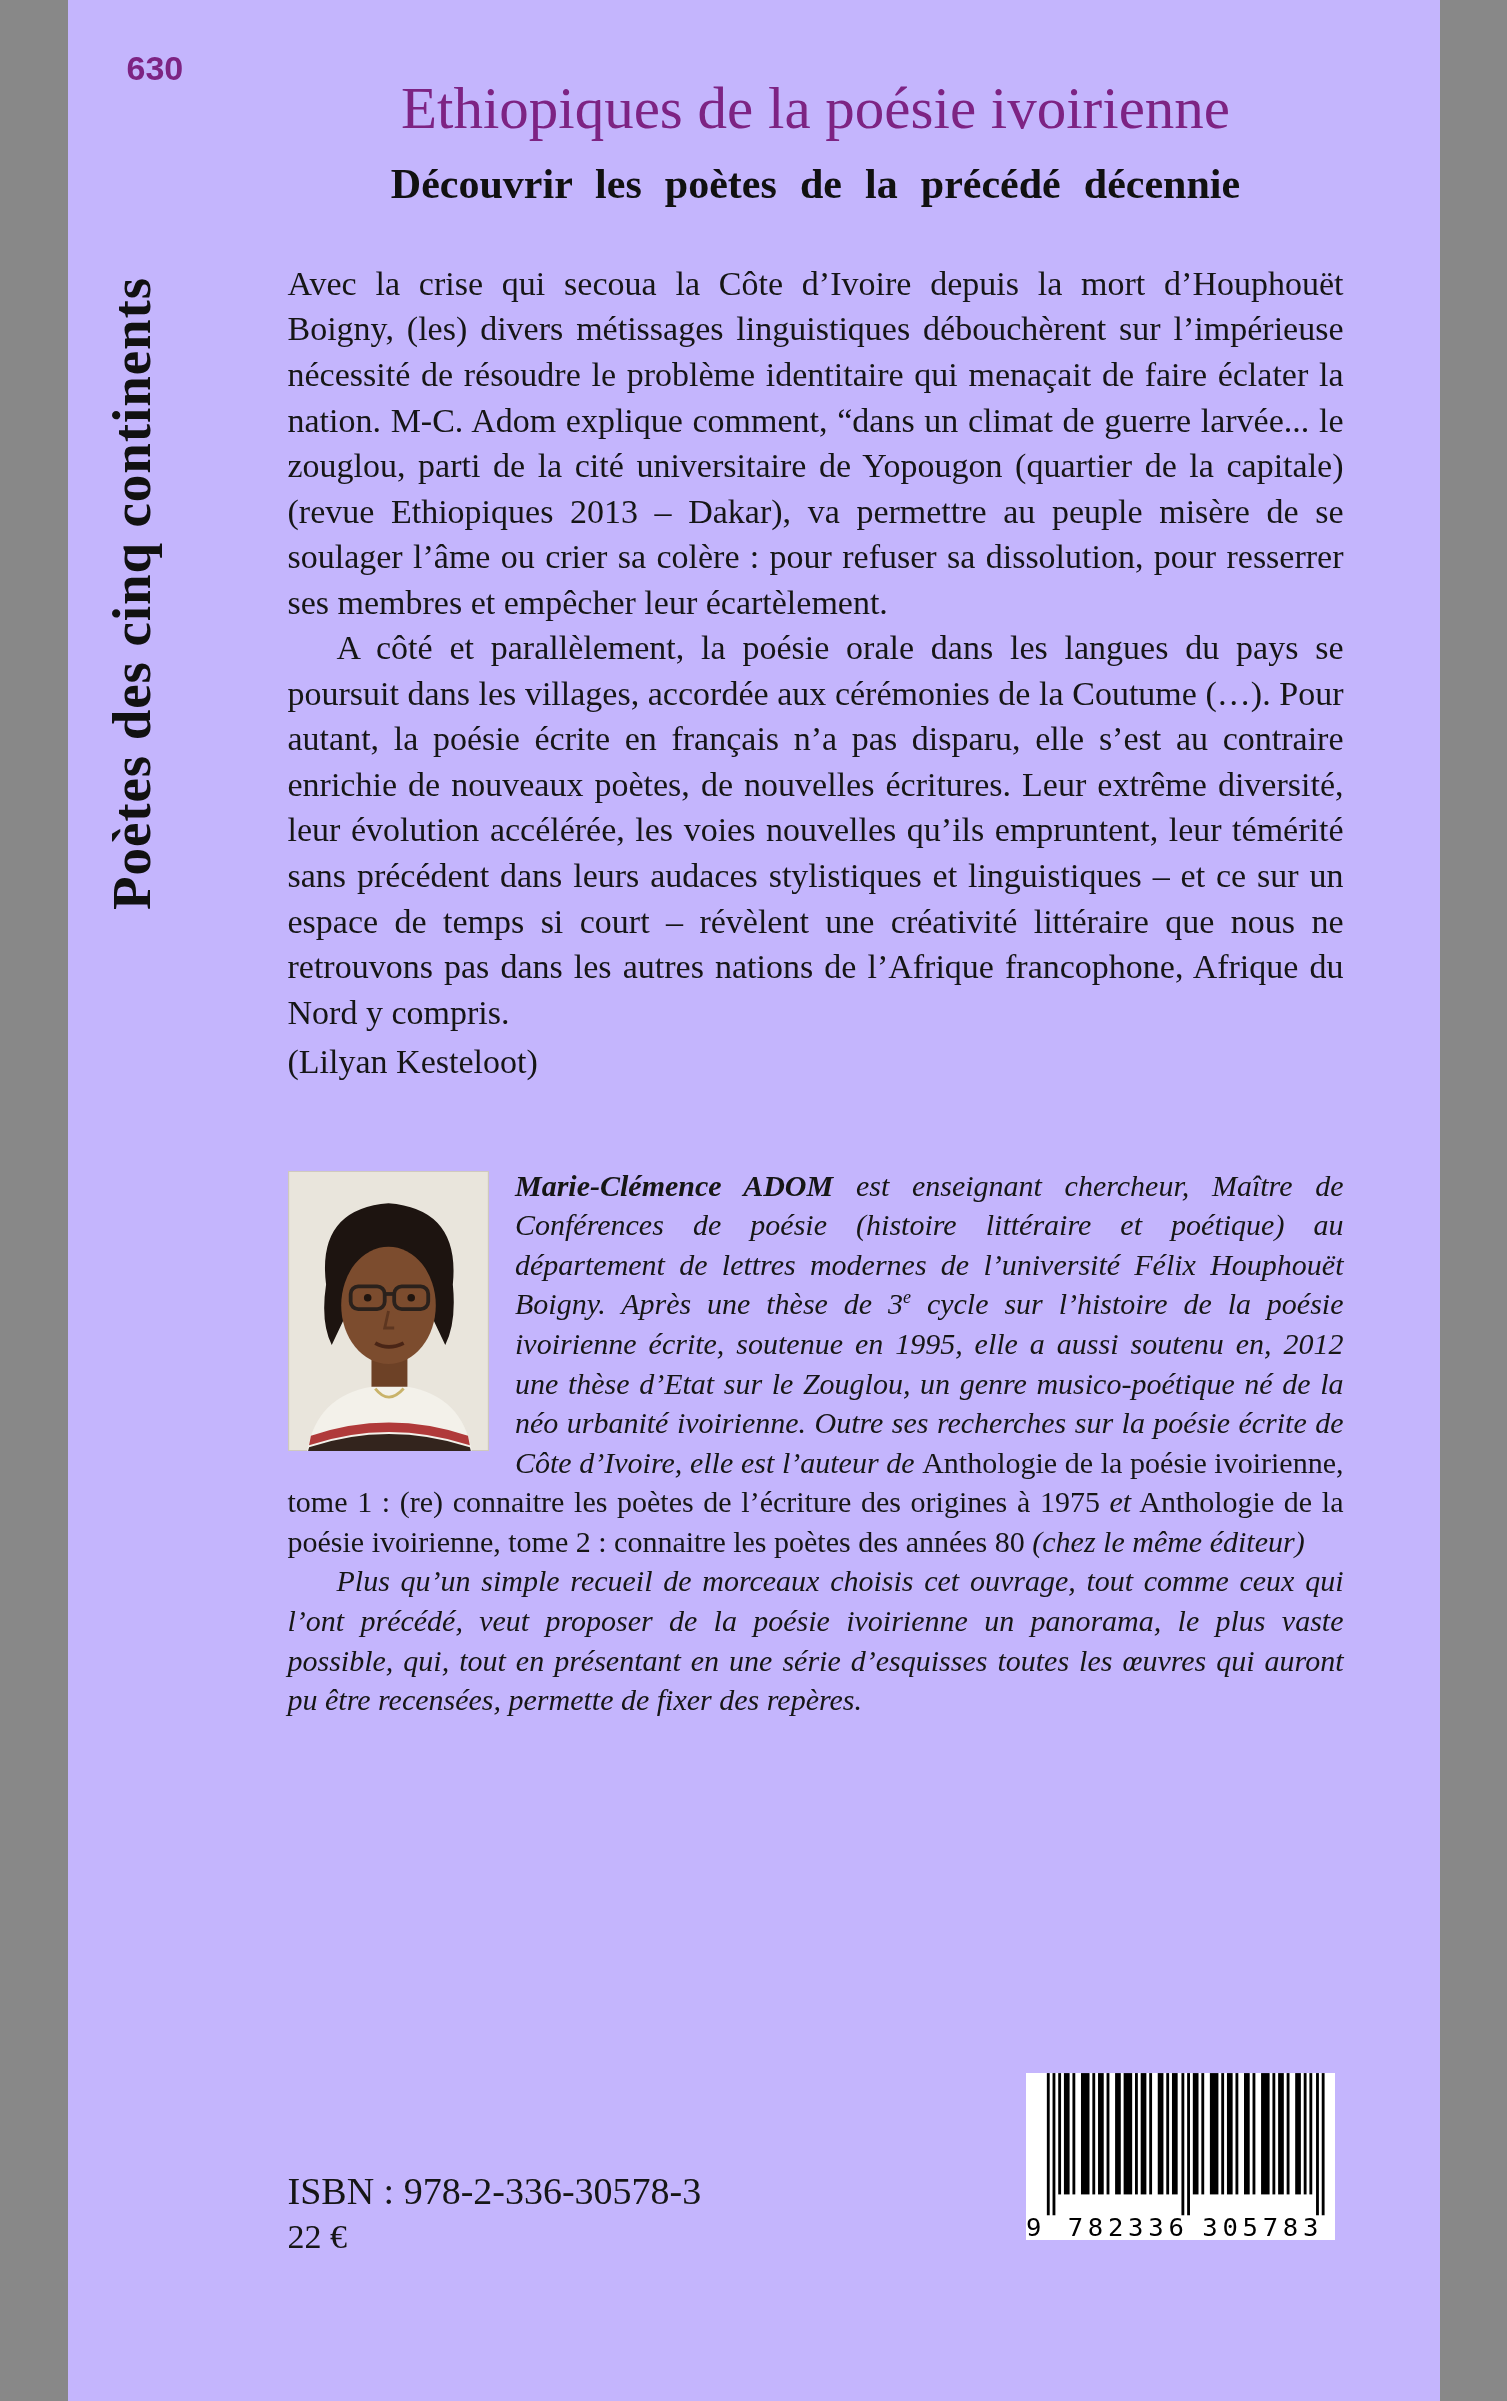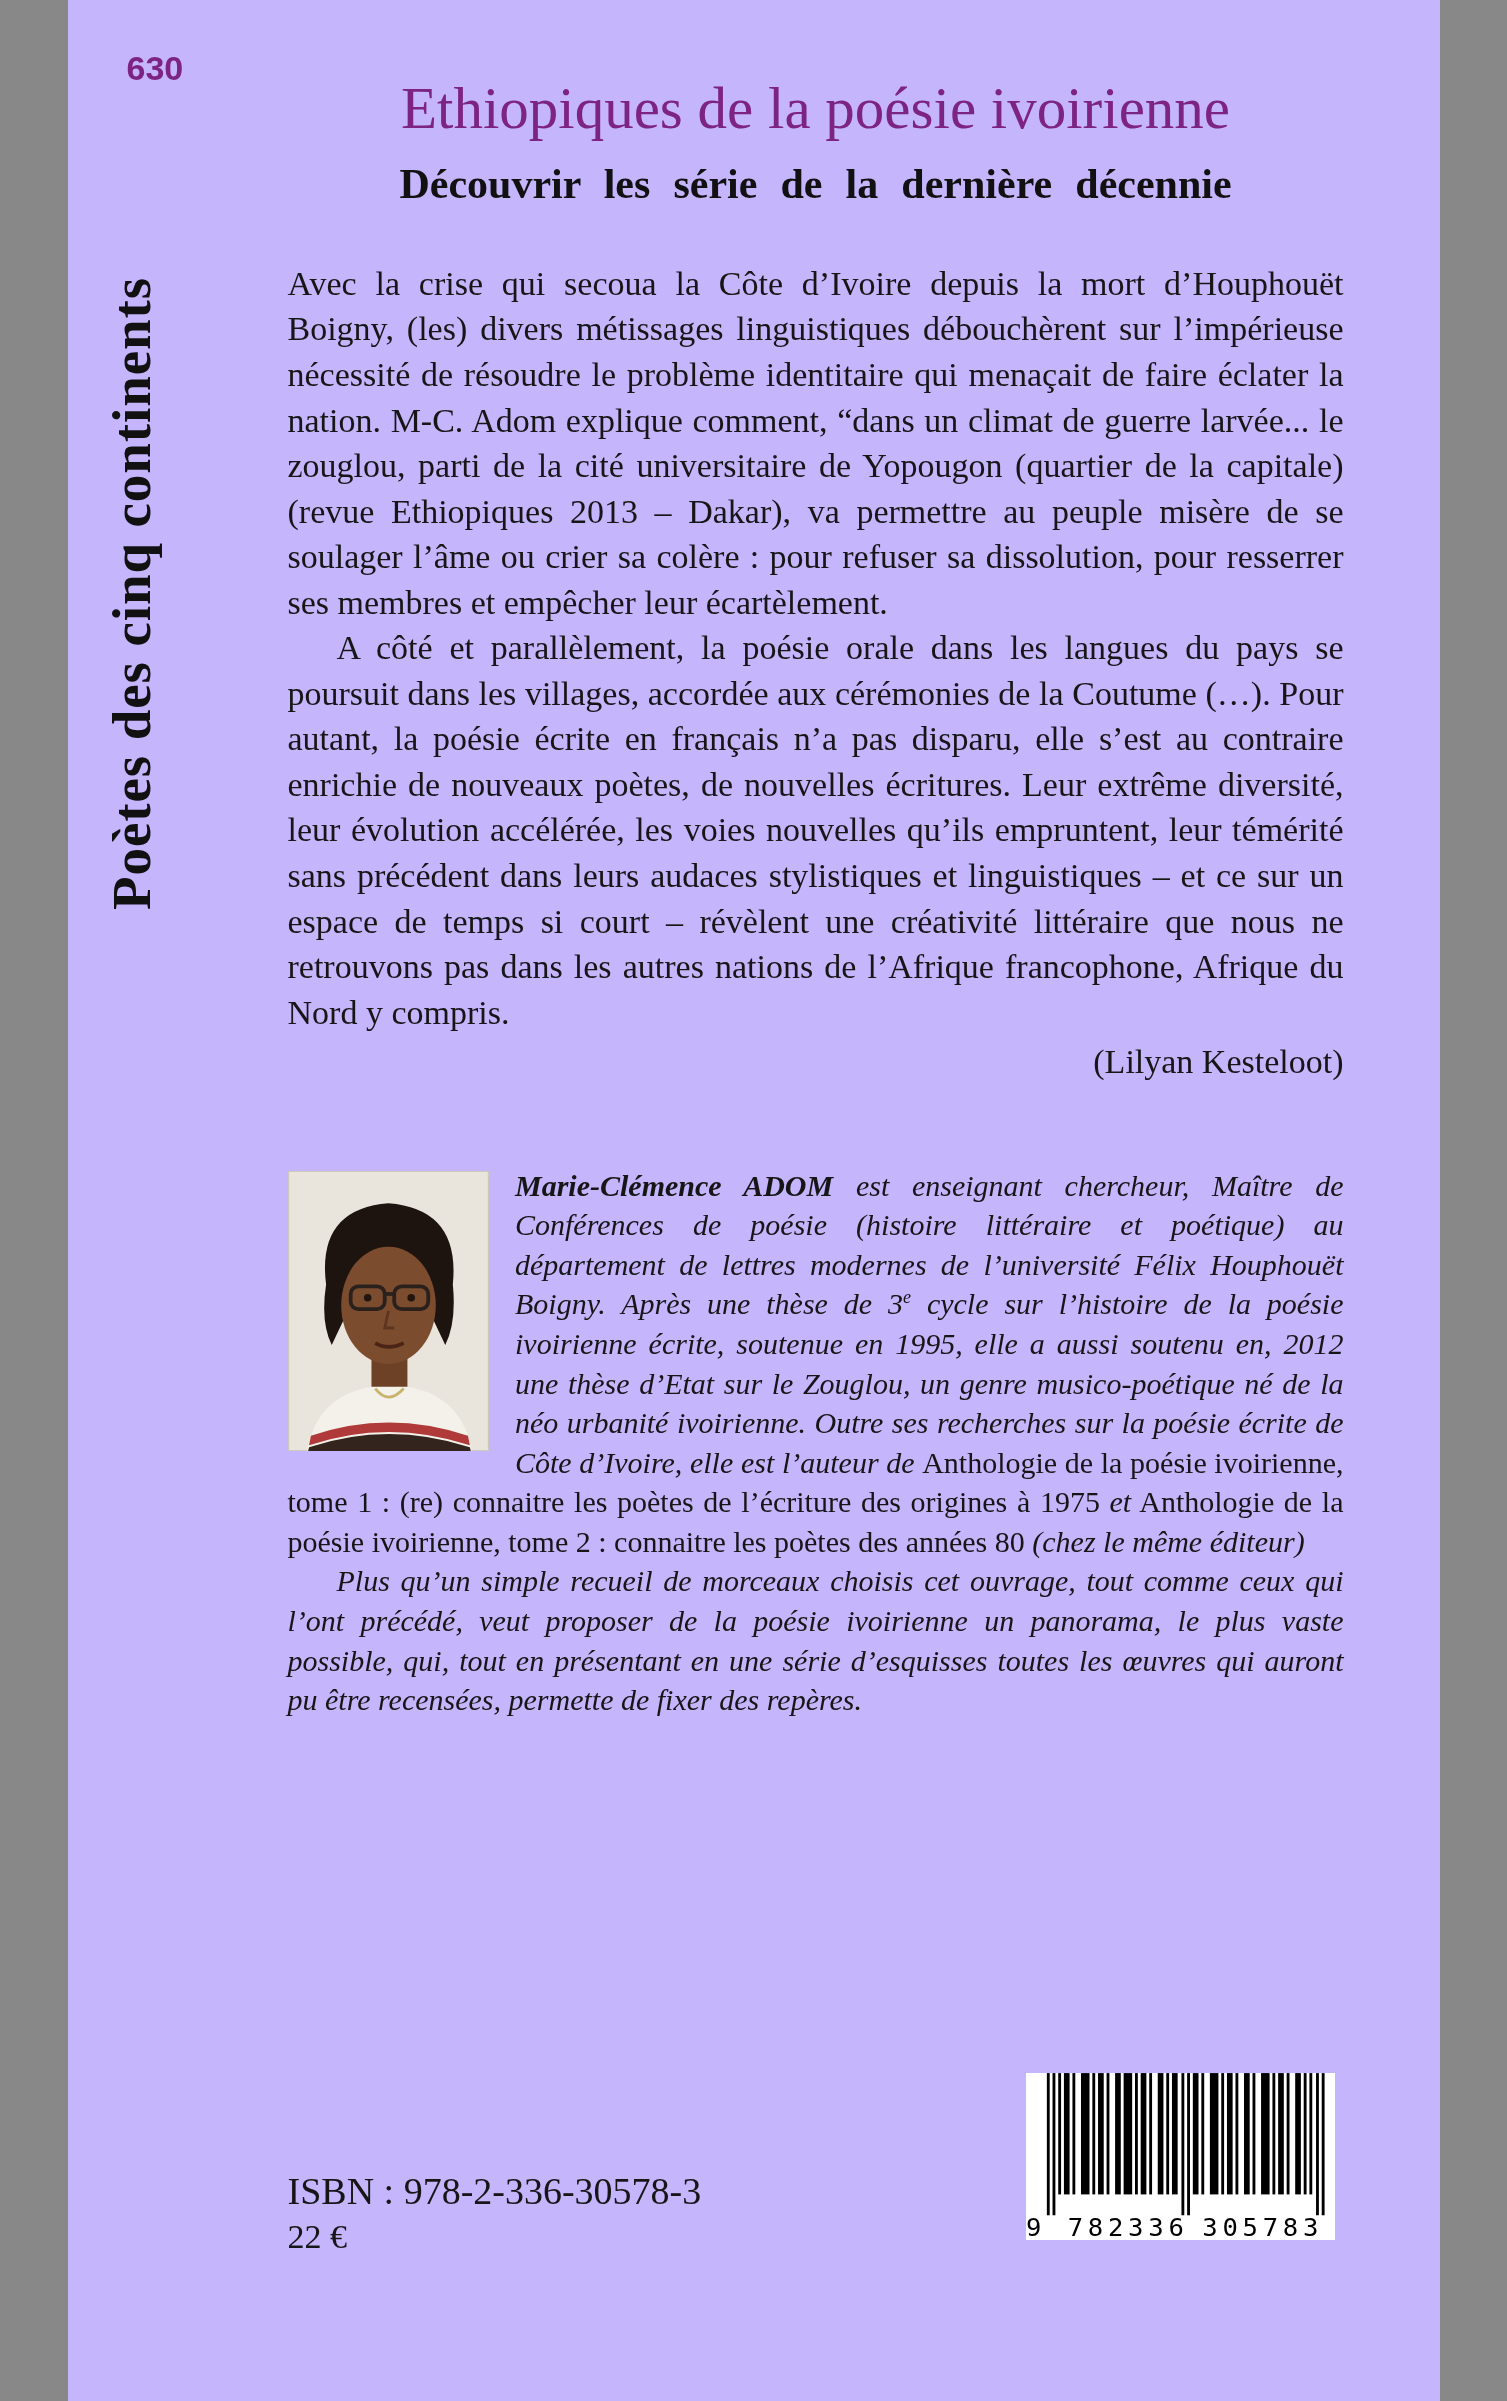--- a/index.html
+++ b/index.html
@@ -59,21 +59,21 @@
   }
   .synopsis {
     margin-top: 53px;
     font-size: 34px;
     line-height: 1.34;
     text-align: justify;
   }
   .synopsis p { margin: 0; }
   .synopsis p.indent { text-indent: 49px; }
   .attribution {
-    text-align: right;
+    text-align: left;
     font-size: 34px;
     margin-top: 3.8px;
   }
   .bio {
     margin-top: 81px;
     font-size: 30px;
     line-height: 1.32;
     text-align: justify;
     font-style: italic;
   }
@@ -120,21 +120,21 @@
 
 <div class="page">
 
   <div class="spine-number">630</div>
 
   <div class="collection-vertical">Poètes des cinq continents</div>
 
   <div class="main">
 
     <h1 class="book-title">Ethiopiques de la poésie ivoirienne</h1>
-    <h2 class="book-subtitle">Découvrir les série de la dernière décennie</h2>
+    <h2 class="book-subtitle">Découvrir les poètes de la précédé décennie</h2>
 
     <div class="synopsis">
       <p>Avec la crise qui secoua la Côte d’Ivoire depuis la mort d’Houphouët Boigny, (les) divers métissages linguistiques débouchèrent sur l’impérieuse nécessité de résoudre le problème identitaire qui menaçait de faire éclater la nation. M-C. Adom explique comment, “dans un climat de guerre larvée... le zouglou, parti de la cité universitaire de Yopougon (quartier de la capitale) (revue Ethiopiques 2013 – Dakar), va permettre au peuple misère de se soulager l’âme ou crier sa colère : pour refuser sa dissolution, pour resserrer ses membres et empêcher leur écartèlement.</p>
       <p class="indent">A côté et parallèlement, la poésie orale dans les langues du pays se poursuit dans les villages, accordée aux cérémonies de la Coutume (…). Pour autant, la poésie écrite en français n’a pas disparu, elle s’est au contraire enrichie de nouveaux poètes, de nouvelles écritures. Leur extrême diversité, leur évolution accélérée, les voies nouvelles qu’ils empruntent, leur témérité sans précédent dans leurs audaces stylistiques et linguistiques – et ce sur un espace de temps si court – révèlent une créativité littéraire que nous ne retrouvons pas dans les autres nations de l’Afrique francophone, Afrique du Nord y compris.</p>
       <div class="attribution">(Lilyan Kesteloot)</div>
     </div>
 
     <div class="bio">
       <p>
         <svg class="author-photo" viewBox="0 0 212 296" xmlns="http://www.w3.org/2000/svg" aria-hidden="true">

